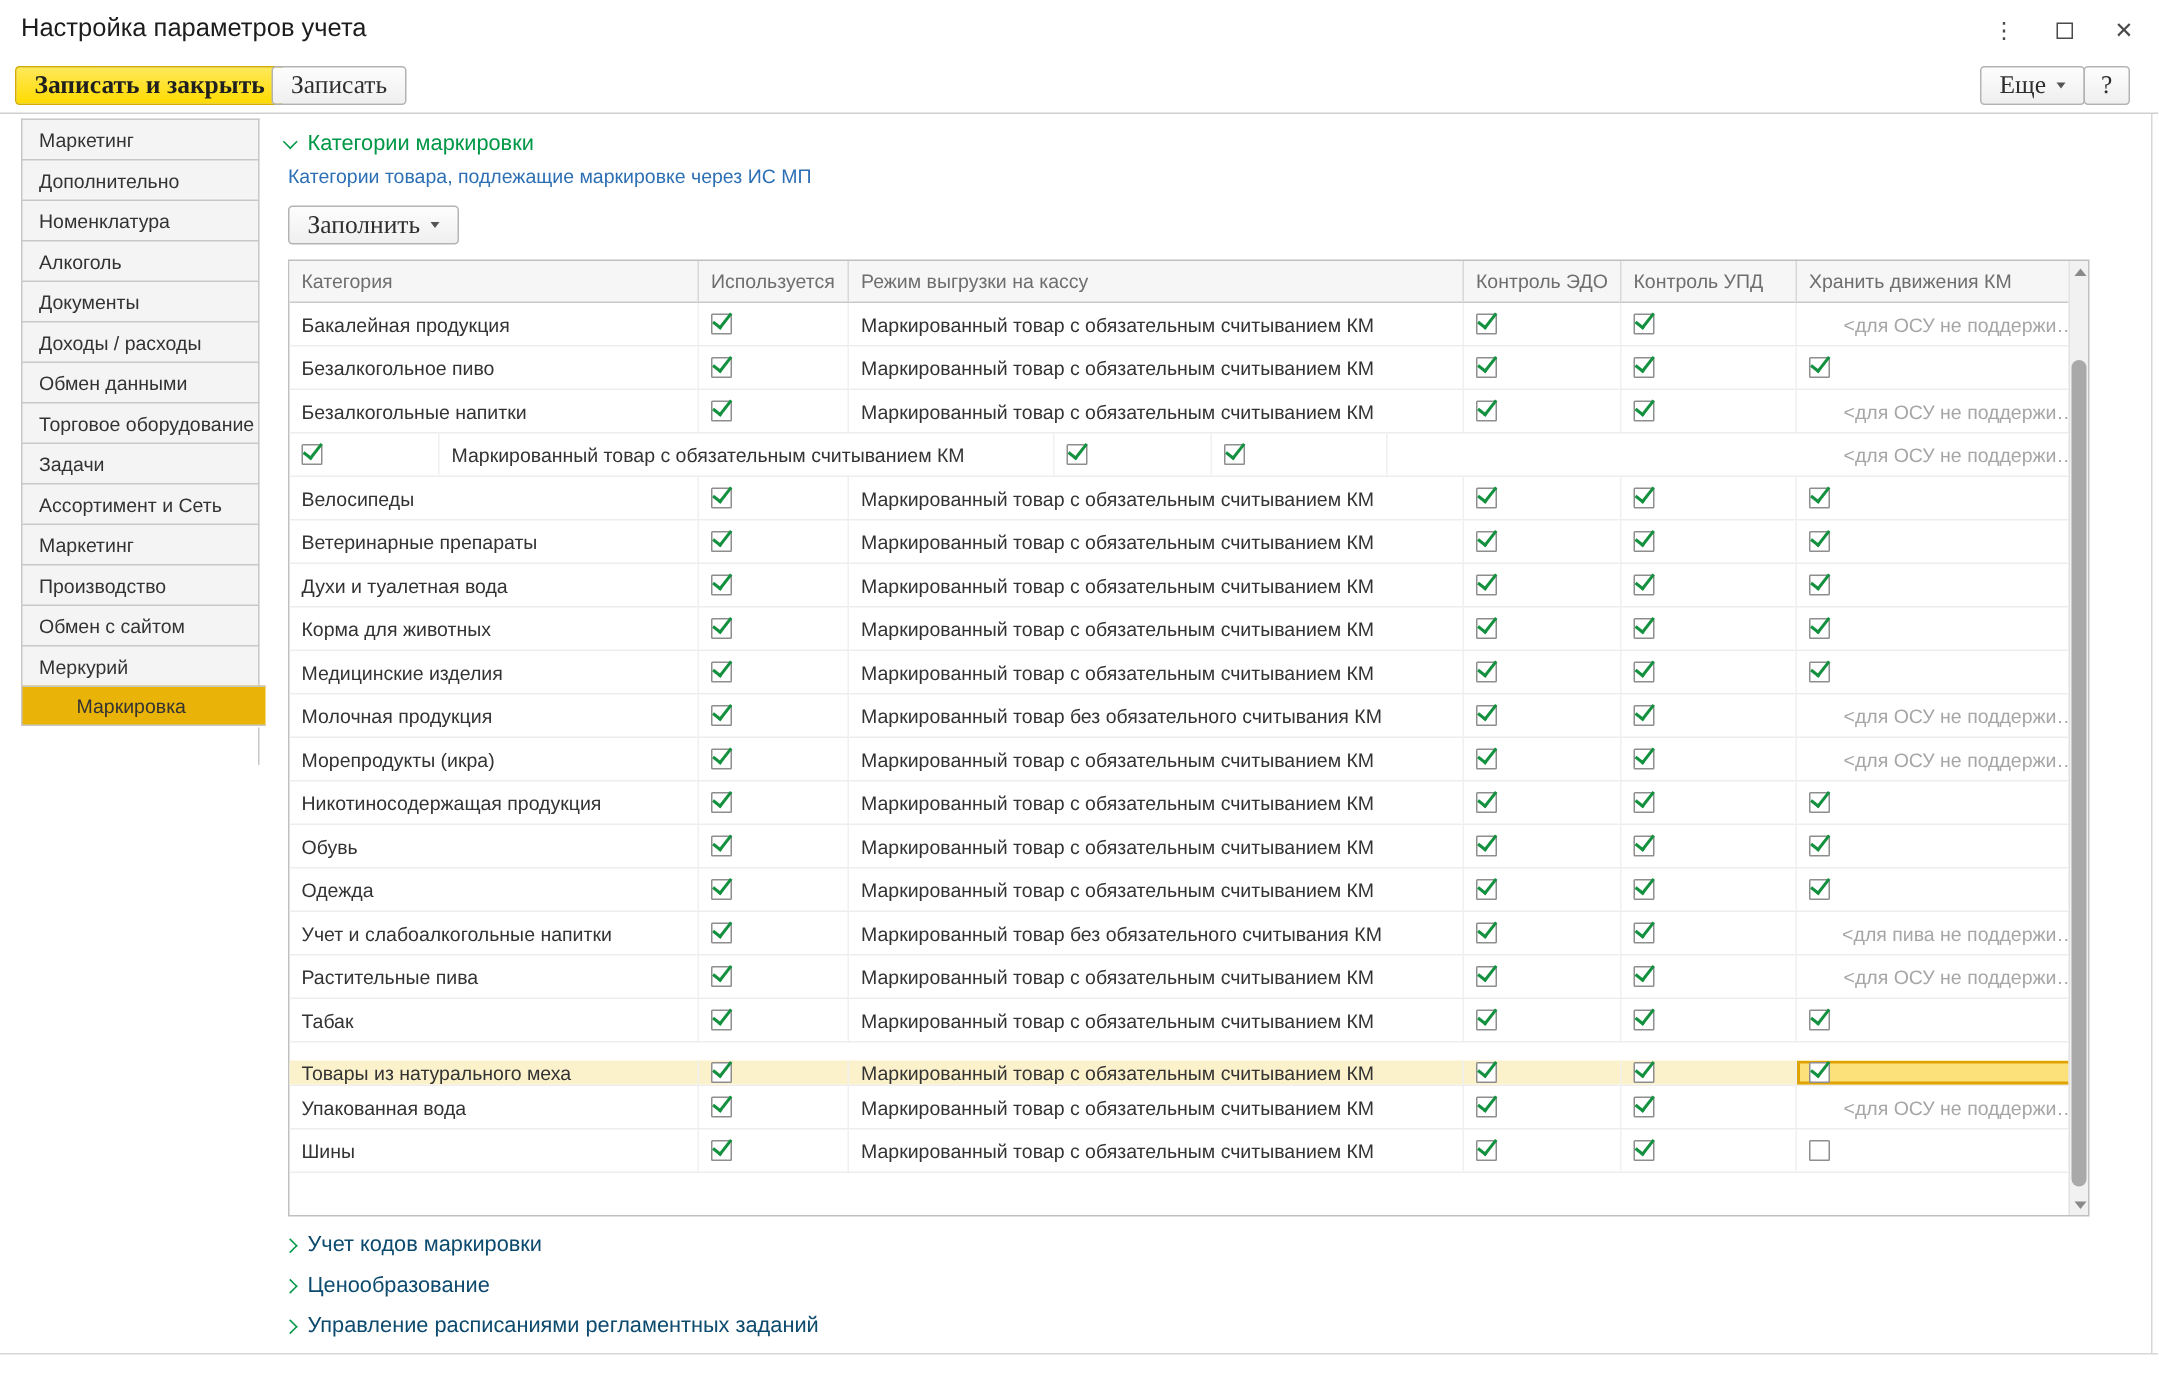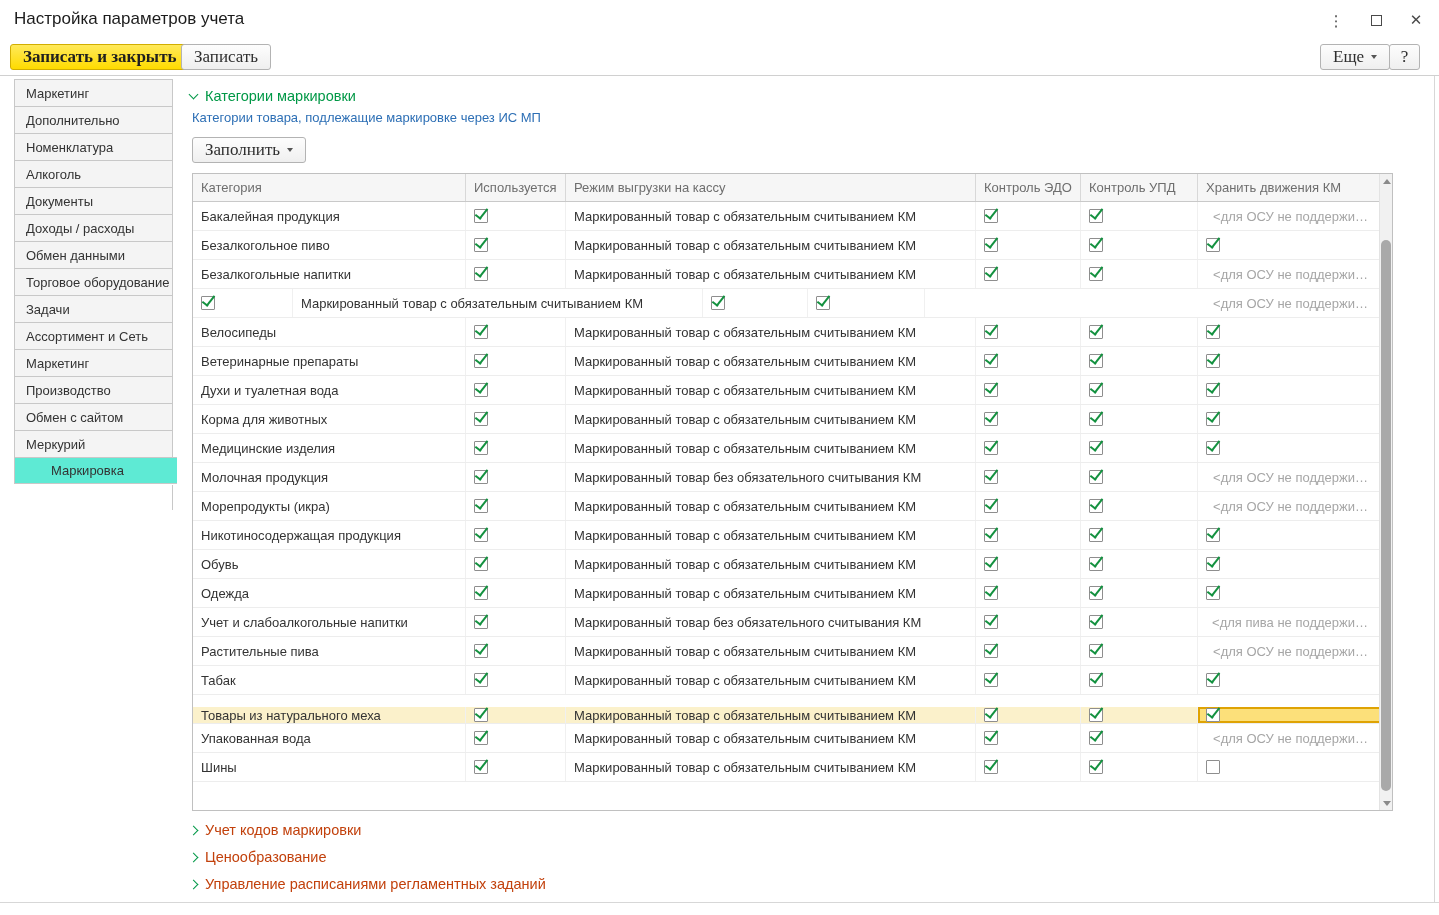--- a/index.html
+++ b/index.html
@@ -23,21 +23,21 @@
          font-size:17px; color:#2e2e2e; cursor:pointer; font-family:Liberation Serif, serif; }
   .btn-yellow { background:linear-gradient(#ffe95a,#ffdb00); border-color:#d2ae00; font-weight:bold; color:#1f1f1f; }
   .btn-left { position:absolute; top:4px; }
   .caret { display:inline-block; width:0; height:0; border-left:3.5px solid transparent; border-right:3.5px solid transparent; border-top:4px solid #555; margin-left:7px; }
 
   
   .sidebar { position:absolute; left:14px; top:79px; width:159px; }
   .tab { height:27px; border:1px solid #c8c8c8; border-bottom:none; background:#f4f4f4;
          display:flex; align-items:center; padding-left:11px; color:#333; cursor:pointer; white-space:nowrap; }
   .tab:last-child { border-bottom:1px solid #c8c8c8; }
-  .tab.selected { background:#5eead4; width:163px; border-right:none; position:relative; z-index:2;padding-left:36px; }
+  .tab.selected { background:#eab308; width:163px; border-right:none; position:relative; z-index:2;padding-left:36px; }
   .sidebar-tail { position:absolute; left:172px; top:485px; height:25px; border-left:1px solid #c8c8c8; }
 
   
   .content { position:absolute; left:185px; top:80px; width:1215px; }
   .section-header { display:flex; align-items:center; gap:8px; margin:8px 0 0 5px; color:#009846; font-size:14.5px; cursor:pointer; }
   .chev { display:inline-block; width:7px; height:7px; border-right:1.6px solid #009846; border-bottom:1.6px solid #009846; }
   .chev-down { transform:rotate(45deg); margin-top:-3px; }
   .chev-right { transform:rotate(-45deg); }
   .subtitle { margin:6px 0 0 7px; color:#2d6fb5; font-size:13px; }
   .fill-btn { margin:12px 0 0 7px; }
@@ -50,36 +50,36 @@
   .trow { display:flex; height:29px; border-bottom:1px solid #ededed; }
   .trow .cell { display:flex; align-items:center; padding-left:8px; border-right:1px solid #f0f0f0; overflow:hidden; white-space:nowrap; }
   .col-cat { width:273px; }
   .col-used { width:100px; }
   .col-mode { width:410px; }
   .col-edo { width:105px; }
   .col-upd { width:117px; }
   .col-km { flex:1; border-right:none !important; }
   .trow.hl .cell { background:#fbf1cb;margin-top:12px; }
   .cell.focused { background:#fce07a !important; box-shadow:inset 0 0 0 2px #dfa303; }
-  .km-text { justify-content:flex-end; padding-right:24px; color:#a6a6a6; }
+  .km-text { justify-content:flex-end; padding-right:8px; color:#a6a6a6; }
 
   .cb { width:14px; height:14px; border:1px solid #8e8e8e; border-radius:1px; background:#fff; position:relative; display:inline-block; flex:0 0 auto; cursor:pointer; }
   .cb.on::after { content:""; position:absolute; left:3px; top:-4px; width:5px; height:11px;
                   border:solid #13913f; border-width:0 2.2px 2.2px 0; transform:rotate(38deg); }
 
   
   .vscroll { position:absolute; top:0; right:0; bottom:0; width:13px; background:#f1f1f1; border-left:1px solid #e3e3e3; }
   .sb-arrow { position:absolute; left:0; width:13px; height:14px; display:flex; align-items:center; justify-content:center; cursor:pointer; }
   .sb-up { top:0; } .sb-down { bottom:0; }
   .tri-up { width:0; height:0; border-left:4px solid transparent; border-right:4px solid transparent; border-bottom:5px solid #8a8a8a; }
   .tri-down { width:0; height:0; border-left:4px solid transparent; border-right:4px solid transparent; border-top:5px solid #8a8a8a; }
   .sb-thumb { position:absolute; left:1px; width:10px; top:66px; height:551px; background:#a9a9a9; border-radius:5px; cursor:grab; }
 
   
-  .csection { display:flex; align-items:center; gap:8px; margin:11px 0 9px 5px; color:#c2410c; font-size:14.5px; cursor:pointer; }
+  .csection { display:flex; align-items:center; gap:8px; margin:11px 0 9px 5px; color:#0c4a6e; font-size:14.5px; cursor:pointer; }
 
   .form-bottom { position:absolute; left:0; top:902px; width:100%; border-top:1px solid #d7d7d7; }
   .form-right { position:absolute; left:1434px; top:76px; height:826px; border-left:1px solid #d7d7d7; }
 </style>
 </head>
 <body>
 
 <div class="window">
 
   <div class="titlebar">

